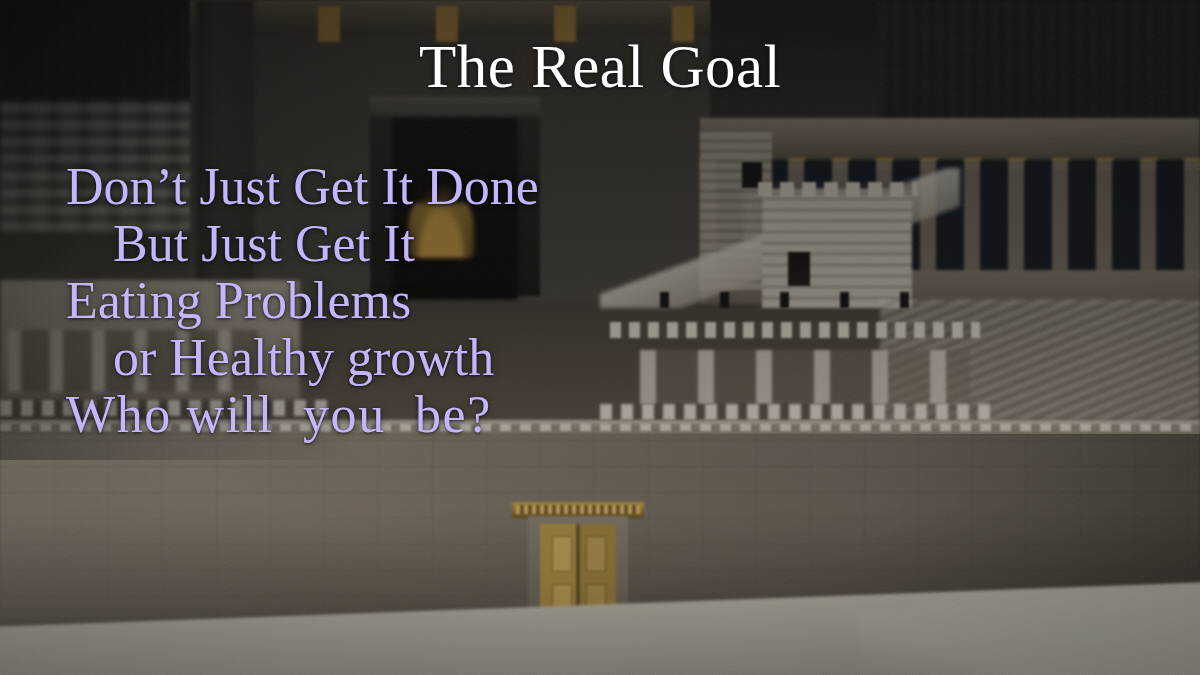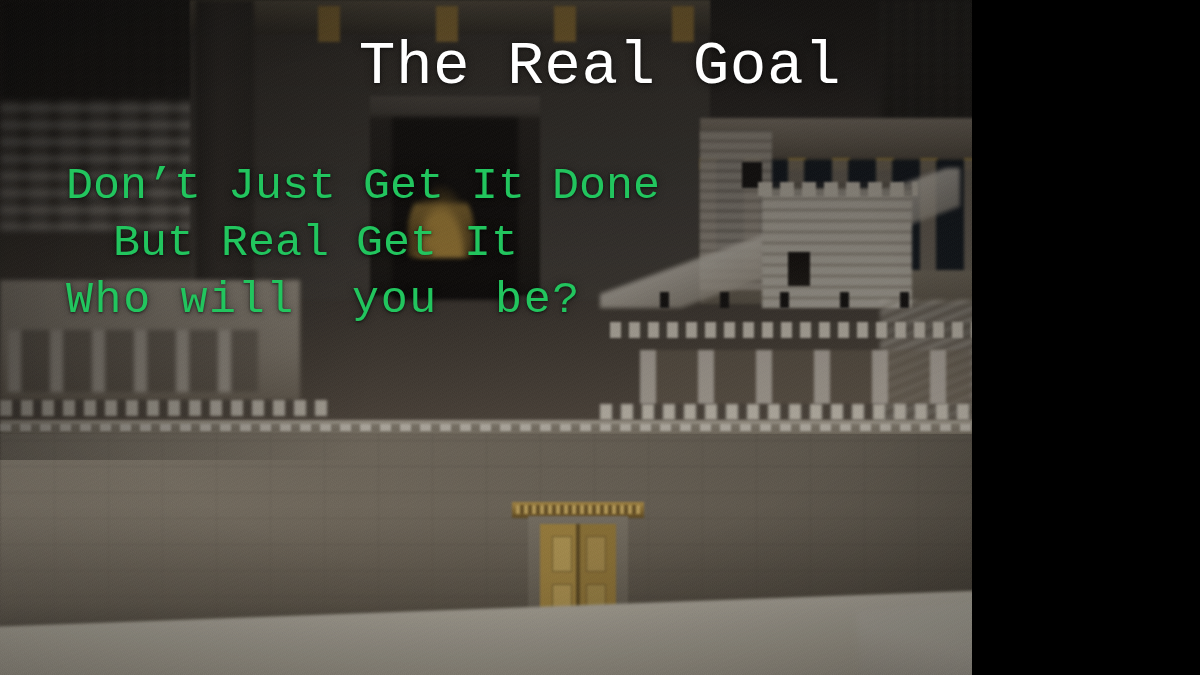--- a/index.html
+++ b/index.html
@@ -2,25 +2,25 @@
 <html><head>
 <meta charset="utf-8">
 <style>
   html, body {
     margin: 0;
     padding: 0;
     background: #000;
   }
   #slide {
     position: relative;
-    width: 972px;
+    width: 1200px;
     height: 675px;
     overflow: hidden;
     background: #3a352f;
-    font-family: Liberation Mono, monospace;
+    font-family: Liberation Serif, serif;
   }
 
   
   .bg-layer { position: absolute; pointer-events: none; }
 
   
   #bg-base {
     inset: 0;
     background:
       linear-gradient(180deg, #221f1c 0%, #2b2724 14%, #3a352f 30%, #4b443c 48%,
@@ -358,22 +358,22 @@
     text-shadow: 0 1px 3px rgba(0,0,0,.55), 0 0 10px rgba(0,0,0,.35);
     white-space: pre;
   }
   #body-block {
     position: absolute;
     left: 66px;
     top: 158px;
     width: 700px;
   }
   .body-line {
-    color: #22c55e;
-    font-size: 45px;
+    color: #c4b5fd;
+    font-size: 52px;
     font-weight: 400;
     line-height: 57px;
     white-space: pre;
     text-shadow: 0 1px 3px rgba(0,0,0,.6), 0 0 9px rgba(0,0,0,.40);
   }
   .indent-1 { padding-left: 47px; }
   .wide { letter-spacing: 1.6px; }
   .line-gap-top { margin-top: 3px; }
 </style>
 </head>
@@ -441,18 +441,20 @@
     <div class="bg-layer" id="bg-vignette"></div>
     <div class="bg-layer" id="bg-grain"></div>
   </div>
 
   <div id="text-layer">
 
     <div id="slide-title">The Real Goal</div>
 
     <div id="body-block">
       <div class="body-line">Don’t Just Get It Done</div>
-      <div class="body-line indent-1">But Real Get It</div>
+      <div class="body-line indent-1">But Just Get It</div>
+      <div class="body-line">Eating Problems</div>
+      <div class="body-line indent-1">or Healthy growth</div>
       <div class="body-line wide">Who will  you  be?</div>
     </div>
 
   </div>
 </div>
 
 </body></html>

